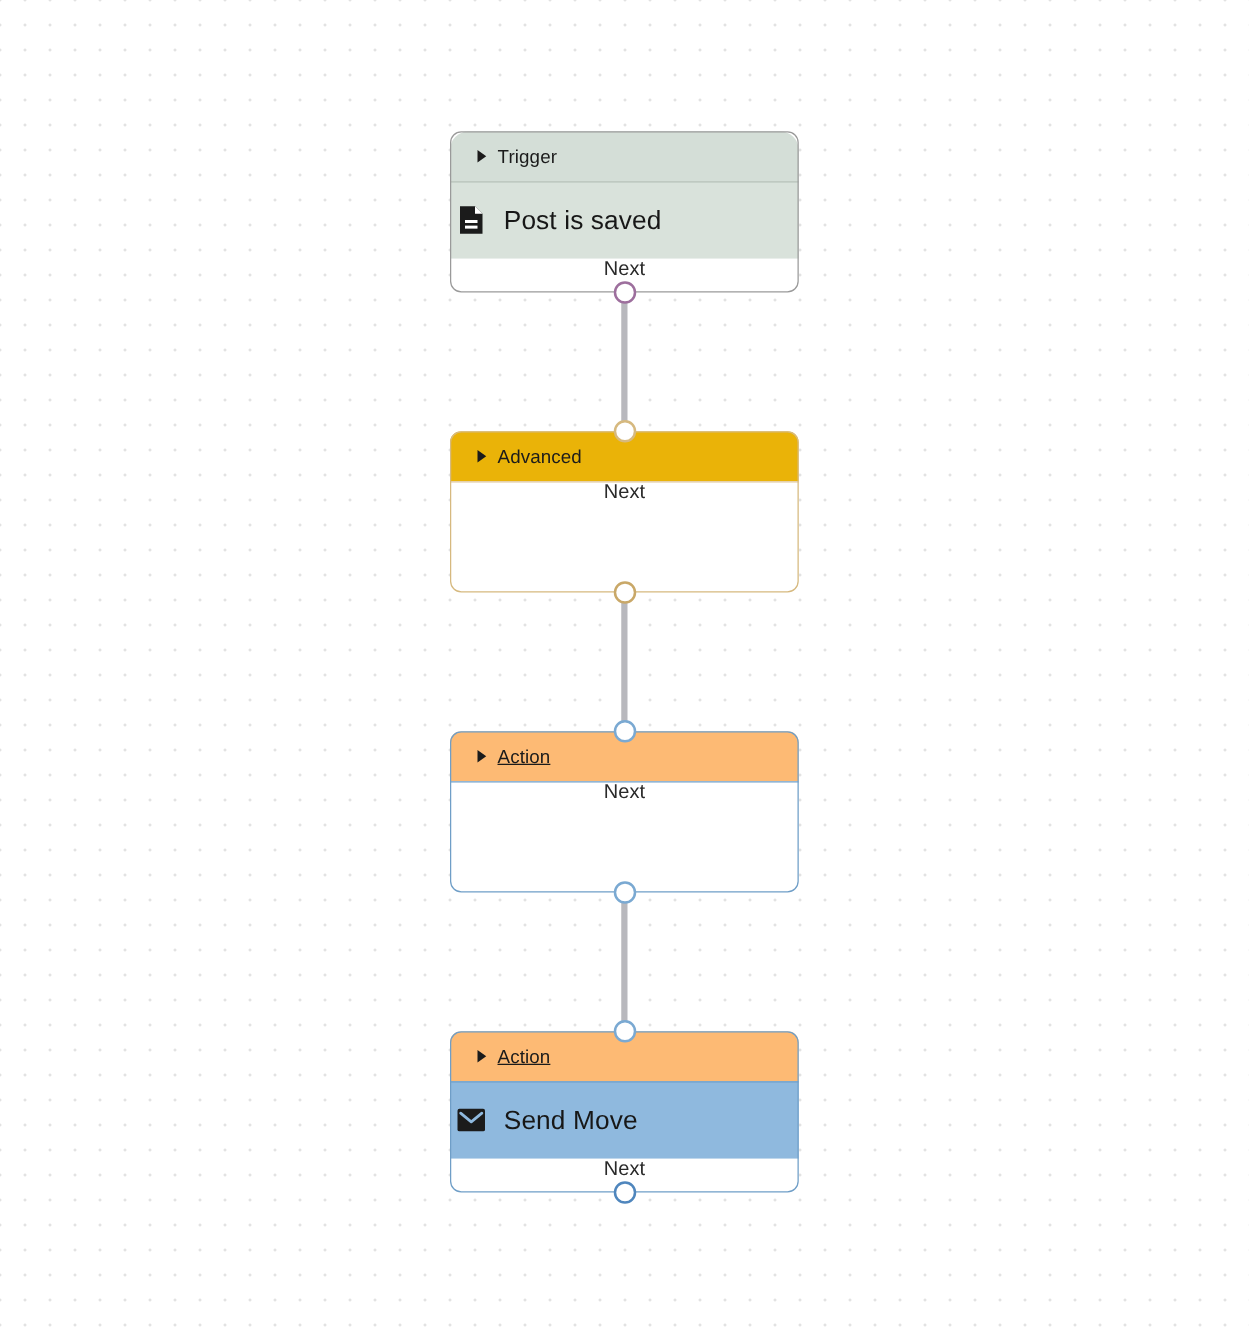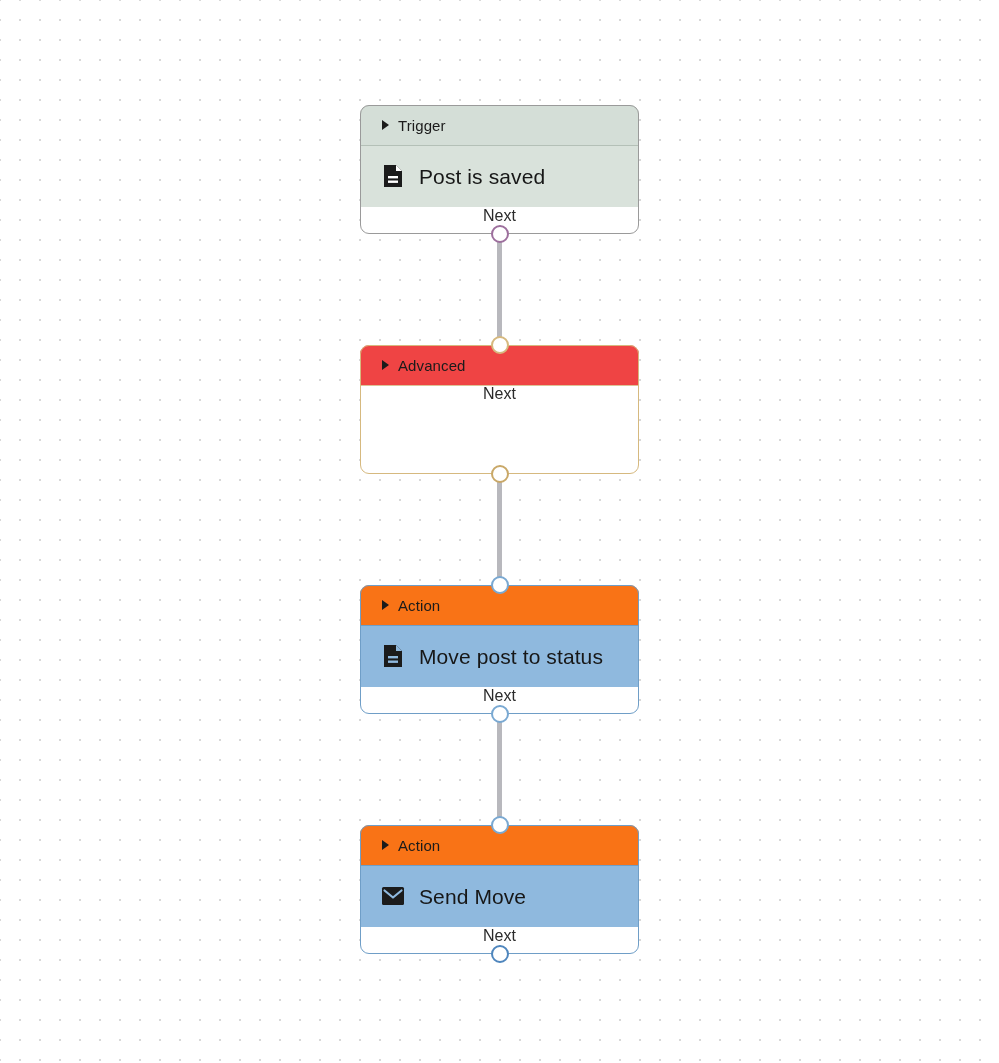--- a/index.html
+++ b/index.html
@@ -65,21 +65,21 @@
     border-left: 7px solid #1b1b1b;
     border-top: 5px solid transparent;
     border-bottom: 5px solid transparent;
     margin-right: 9px;
   }
 
   .node-body {
     height: 62px;
     display: flex;
     align-items: center;
-    padding-left: 20px;
+    padding-left: 4px;
     box-sizing: border-box;
   }
 
   .node-icon {
     width: 26px;
     height: 26px;
     flex: 0 0 26px;
     display: flex;
     align-items: center;
     justify-content: center;
@@ -133,38 +133,38 @@
     box-sizing: border-box;
     border: 2px solid #9a9a9a;
     left: 491px;
   }
 
   
   .theme-trigger .node-header { background: #d4ded7; }
   .theme-trigger .node-body   { background: #d9e2db; }
   .theme-trigger .hdr-sep     { background: #b4c0b7; }
 
-  .theme-advanced .node-header { background: #ef4444; }
+  .theme-advanced .node-header { background: #eab308; }
   .theme-advanced .node-body   { background: #f3dcb4; }
   .theme-advanced .hdr-sep     { background: #ddc396; }
 
-  .theme-action .node-header { background: #f97316; }
+  .theme-action .node-header { background: #fdba74; text-decoration: underline; }
   .theme-action .node-body   { background: #8fb9de; }
   .theme-action .hdr-sep     { background: #6f9ec7; }
 </style>
 </head>
 <body>
 
 <div id="canvas">
 
   <div class="edge" style="top:234px; height:111px;"></div>
   <div class="edge" style="top:474px; height:111px;"></div>
   <div class="edge" style="top:714px; height:111px;"></div>
 
-  <div class="node theme-trigger" style="top:105px; height:129px;">
+  <div class="node theme-trigger" style="top:105px; height:129px;border-radius:15px;">
     <div class="node-header">
       <span class="caret"></span>
       <span>Trigger</span>
     </div>
     <div class="hdr-sep" style="top:40px;"></div>
     <div class="node-body">
       <span class="node-icon">
         <svg width="22" height="24" viewBox="0 0 22 24">
           <path d="M2 1 h12 l6 6 v16 H2 Z" fill="#1b1b1b"></path>
           <path d="M14 1 l6 6 h-6 Z" fill="#ffffff"></path>
@@ -194,31 +194,20 @@
   <div class="node-frame" style="top:345px; height:129px; border-color:#d6b97f;"></div>
   <div class="port" style="top:336px; border-color:#d6b97f;"></div>
   <div class="port" style="top:465px; border-color:#c9a868;"></div>
 
   <div class="node theme-action" style="top:585px; height:129px;">
     <div class="node-header">
       <span class="caret"></span>
       <span>Action</span>
     </div>
     <div class="hdr-sep" style="top:40px;"></div>
-    <div class="node-body">
-      <span class="node-icon">
-        <svg width="22" height="24" viewBox="0 0 22 24">
-          <path d="M2 1 h12 l6 6 v16 H2 Z" fill="#1b1b1b"></path>
-          <path d="M14 1 l6 6 h-6 Z" fill="#8fb9de"></path>
-          <rect x="6" y="12" width="10" height="2.4" fill="#8fb9de"></rect>
-          <rect x="6" y="16.5" width="10" height="2.4" fill="#8fb9de"></rect>
-        </svg>
-      </span>
-      <span class="node-title">Move post to status</span>
-    </div>
     <div class="node-footer">
       <span>Next</span>
     </div>
   </div>
   <div class="node-frame" style="top:585px; height:129px; border-color:#6f9ec7;"></div>
   <div class="port" style="top:576px; border-color:#7aa9d2;"></div>
   <div class="port" style="top:705px; border-color:#7aa9d2;"></div>
 
   <div class="node theme-action" style="top:825px; height:129px;">
     <div class="node-header">

